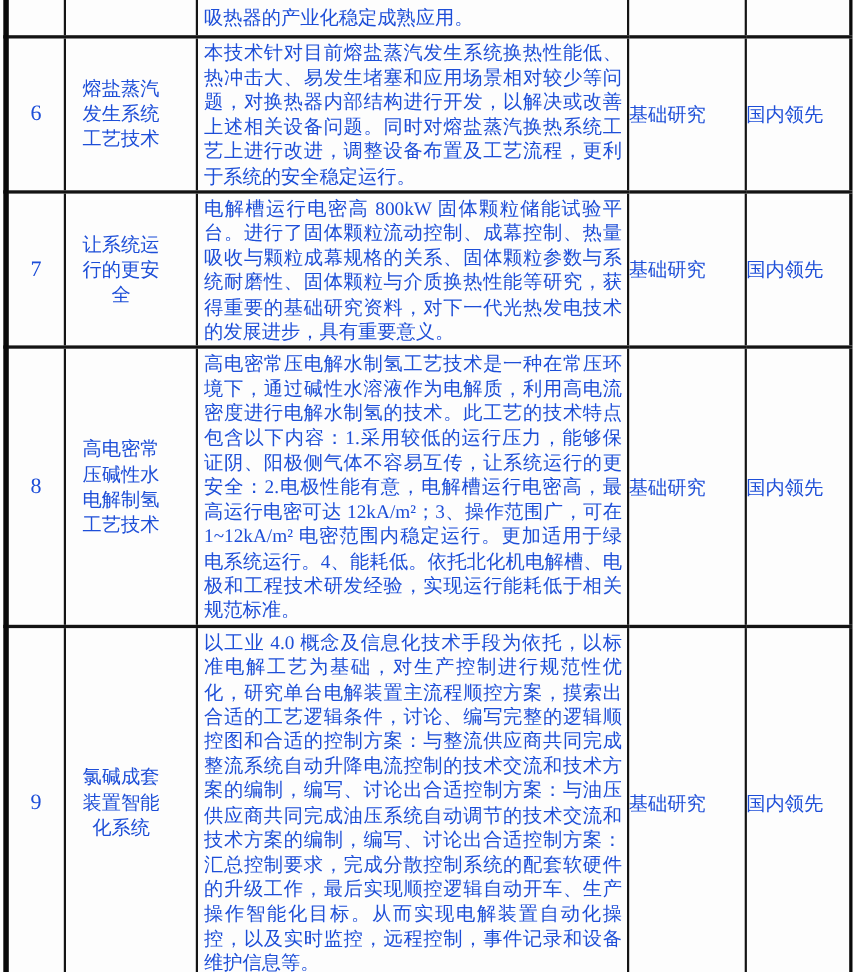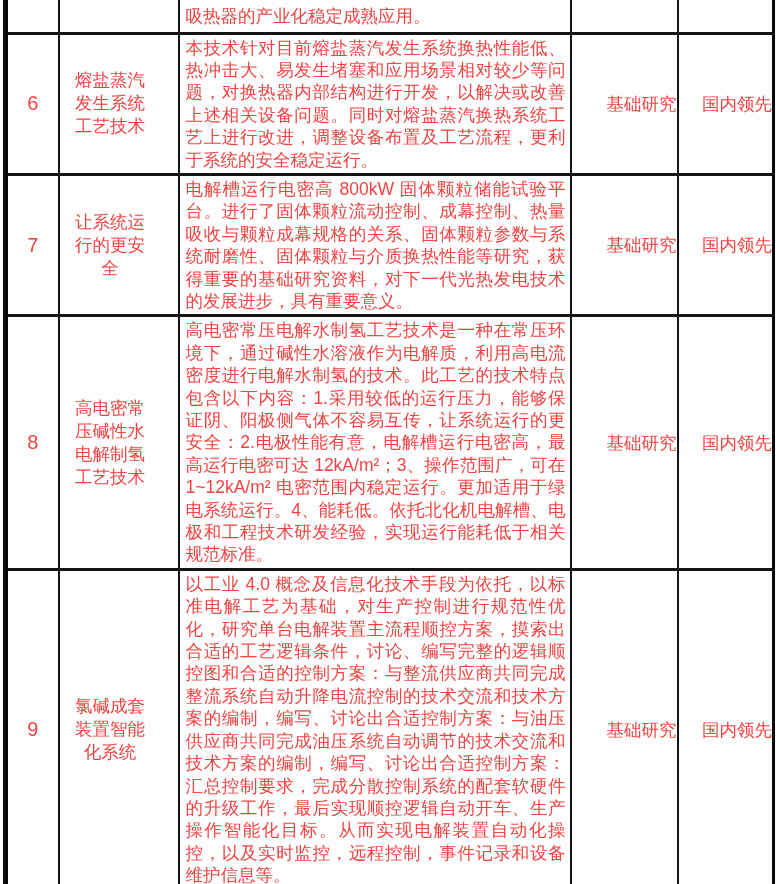--- a/index.html
+++ b/index.html
@@ -6,22 +6,22 @@
     margin: 0;
     padding: 0;
     background: #ffffff;
   }
   .page {
     position: relative;
     width: 776px;
     height: 884px;
     background: #fdfdfd;
     overflow: hidden;
-    font-family: Liberation Sans, sans-serif;
-    color: #ef4444;
+    font-family: Liberation Serif, serif;
+    color: #1d4ed8;
   }
   table.doc-table {
     position: absolute;
     left: 3px;
     top: 0;
     width: 768px;
     border-collapse: collapse;
     table-layout: fixed;
     border-left: 5px solid #0a0a0a;
     border-right: 3px solid #0a0a0a;
@@ -56,21 +56,21 @@
     vertical-align: top;
     font-size: 17.5px;
     line-height: 22.4px;
     padding: 2px 4px 2px 6px;
     text-align: justify;
   }
   td.c-desc.mid {
     vertical-align: middle;
   }
   td.c-type, td.c-level {
-    text-align: right;
+    text-align: left;
     vertical-align: middle;
     font-size: 17.5px;
   }
 </style>
 </head>
 <body>
 
 <div class="page">
   <table class="doc-table">
     <colgroup>

